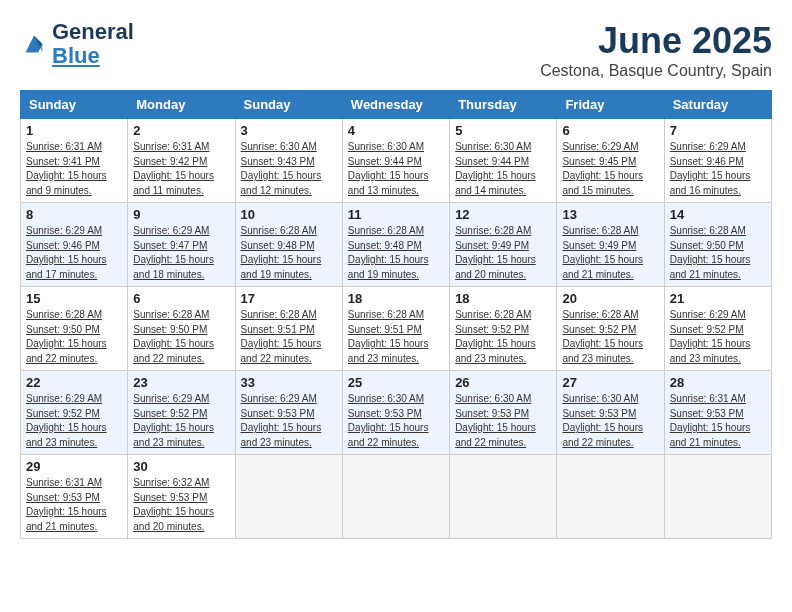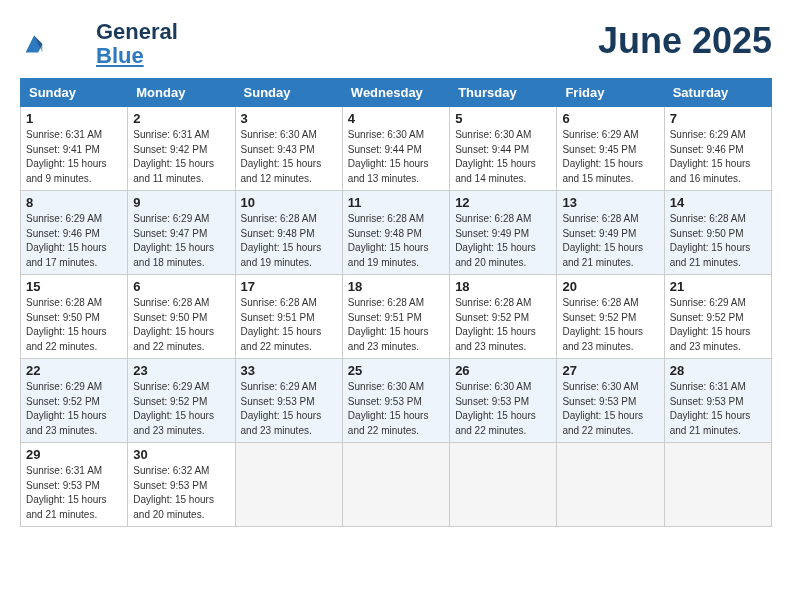--- a/index.html
+++ b/index.html
@@ -12,21 +12,20 @@
     }
     .header-area {
       display: flex;
       justify-content: space-between;
       align-items: flex-start;
       margin-bottom: 10px;
     }
     .logo {
       display: flex;
       align-items: center;
-      gap: 44px;
     }
     .logo-text {
       font-size: 22px;
       font-weight: bold;
       line-height: 1.1;
     }
     .logo-general { color: #1a3a5c; }
     .logo-blue { color: #2e7abf; text-decoration: underline; }
     .logo-icon {
       width: 28px;
@@ -76,20 +75,21 @@
       font-size: 13px;
       font-weight: bold;
       color: #222;
       display: block;
       margin-bottom: 2px;
     }
     .day-info {
       font-size: 10px;
       color: #333;
       line-height: 1.45;
+      text-decoration: underline;
     }
     .row-stripe td {
       background: #eef4fb;
     }
   </style>
 </head>
 <body>
 
 <div class="header-area">
   <div class="logo">
@@ -97,20 +97,21 @@
       <polygon points="8,32 20,8 32,20 26,32" fill="#2e7abf"></polygon>
       <polygon points="20,8 32,20 32,32" fill="#1a3a5c" opacity="0.5"></polygon>
     </svg>
     <div class="logo-text">
       <span class="logo-general">General</span><br>
       <span class="logo-blue">Blue</span>
     </div>
   </div>
   <div class="title-area">
     <div class="month-title">June 2025</div>
+    <div class="location-title">Cestona, Basque Country, Spain</div>
   </div>
 </div>
 
 <table class="calendar">
   <thead>
     <tr>
     <th>Sunday</th>
         <th>Monday</th>
         <th>Sunday</th>
         <th>Wednesday</th>

